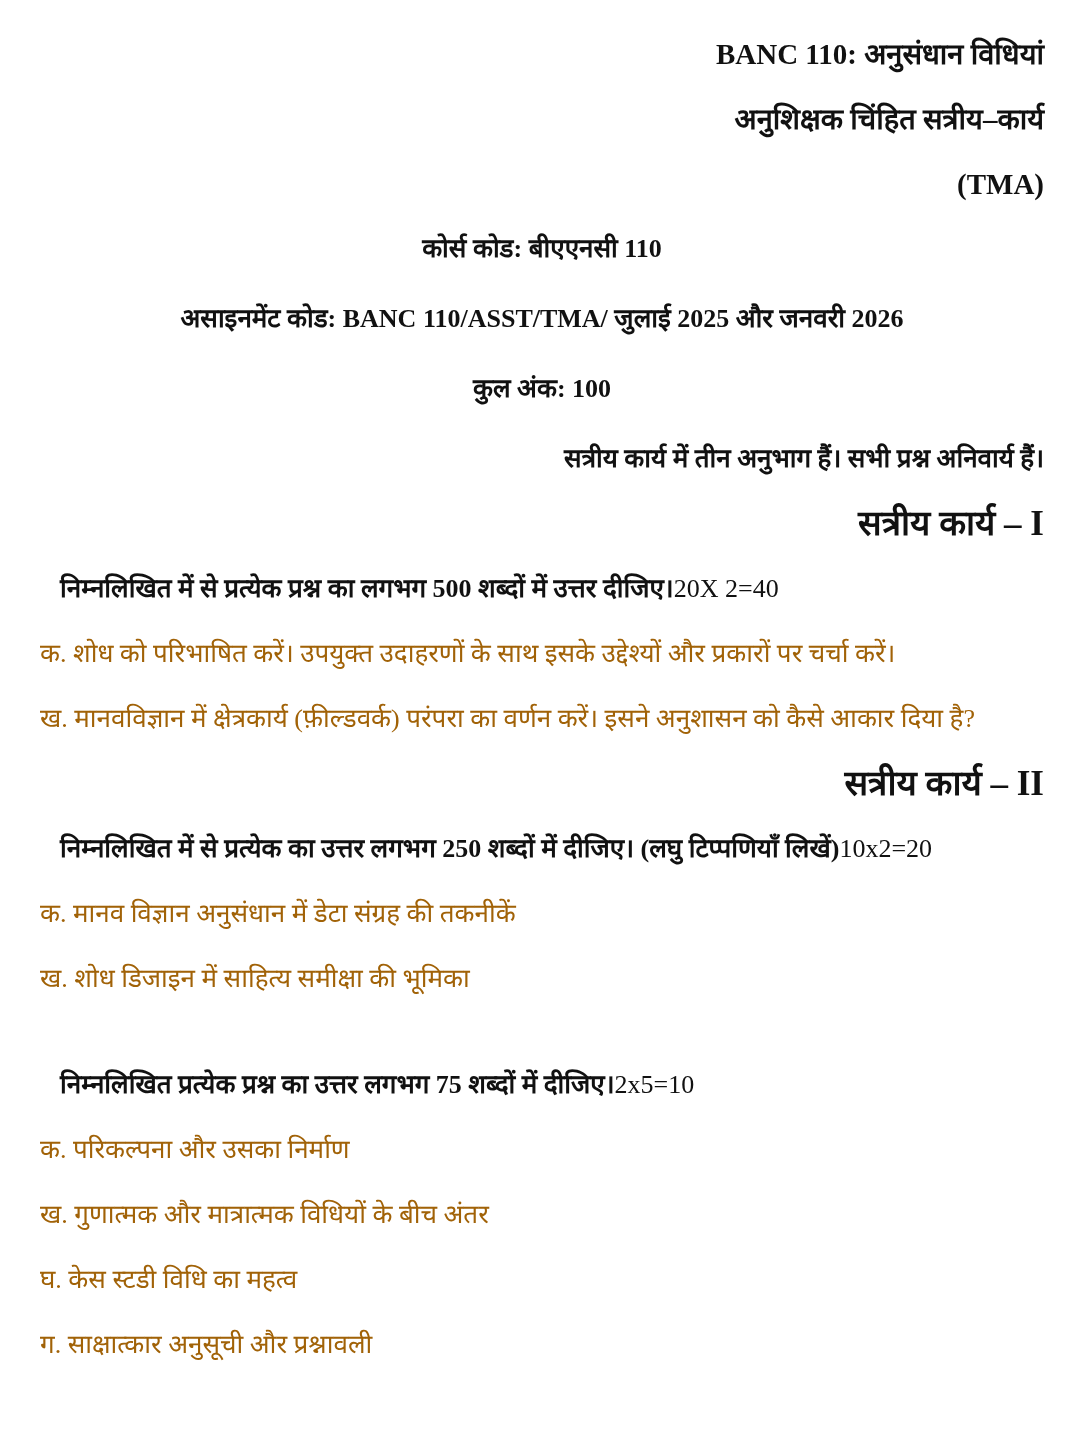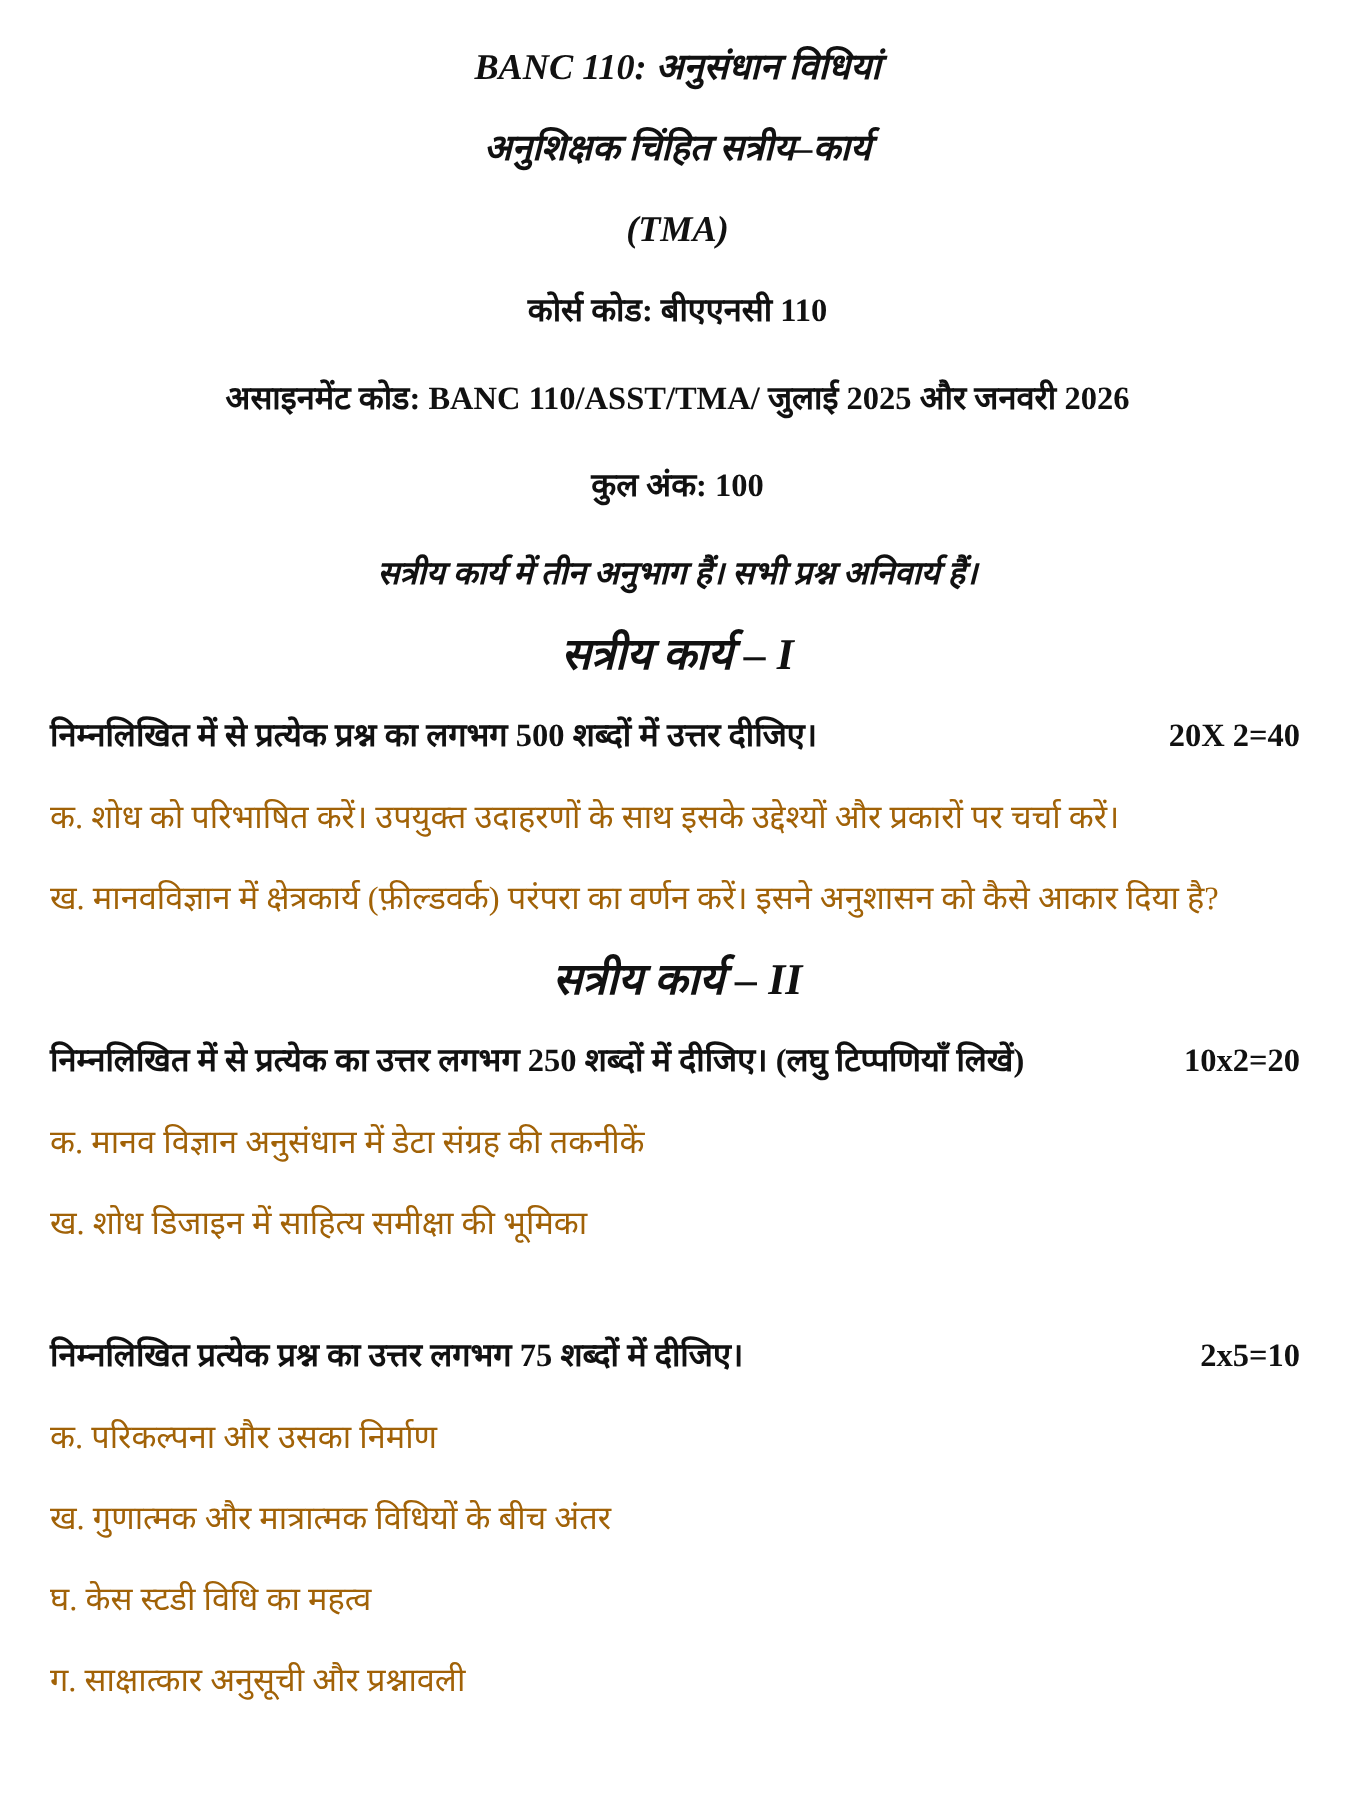--- a/index.html
+++ b/index.html
@@ -20,31 +20,31 @@
     overflow: hidden;
   }
   .line {
     font-size: 26px;
     line-height: 36px;
     margin-bottom: 29px;
     white-space: nowrap;
   }
   .wrap { white-space: normal; }
   .bold { font-weight: bold; color: #111111; }
-  .center { text-align: center; font-style: italic; }
+  .center { text-align: right; }
   .right { text-align: center; }
   .title { font-size: 29px; }
   .heading { font-size: 35px; }
   .instr-row {
     display: flex;
-    justify-content: space-between;
     align-items: baseline;
+    margin-left: 20px;
   }
   .instr-row .marks {
-    font-weight: bold;
+    font-weight: normal;
     padding-right: 4px;
   }
   .question {
     font-weight: normal;
     color: #a16207;
   }
   .gap-top { margin-top: 70px; }
   .sp-lg { margin-bottom: 34px; }
 </style>
 </head>

